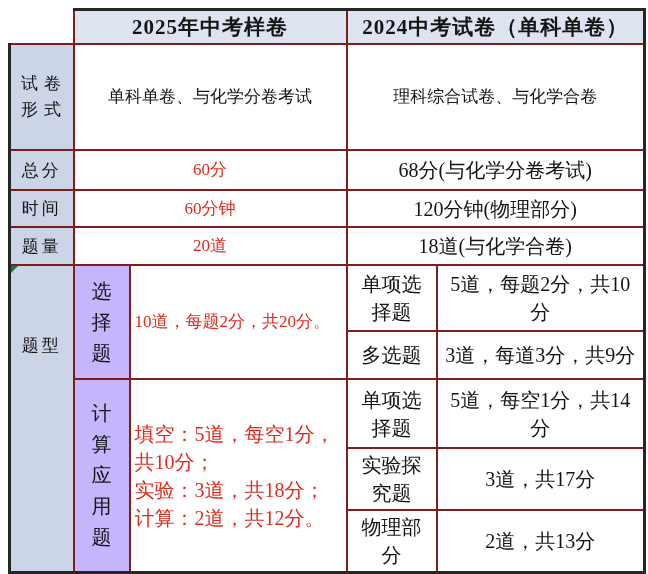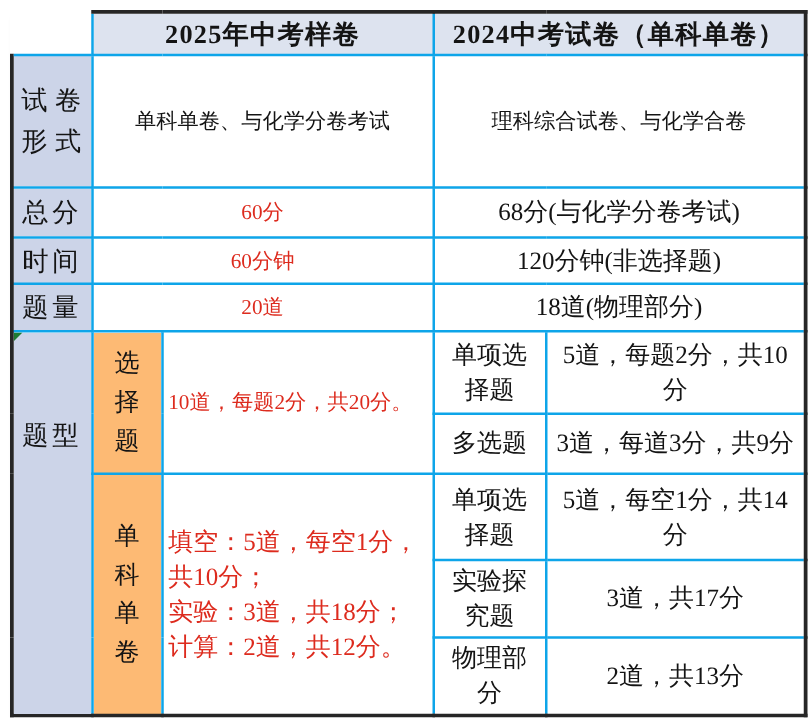--- a/index.html
+++ b/index.html
@@ -10,21 +10,21 @@
   }
   table.cmp{
     position:absolute;left:8px;top:8px;
     width:635px;
     border-collapse:collapse;
     table-layout:fixed;
     border:3px solid #262626;
     box-shadow:0 5px 3px -2px rgba(130,130,130,0.45);
   }
   td{
-    border:2px solid #0ea5e9;
+    border:2px solid #7f1d1d;
     text-align:center;
     vertical-align:middle;
     font-size:20px;
     padding:2px 4px;
     overflow:hidden;
   }
   td.corner{
     border-top-style:hidden;
     border-left-style:hidden;
     border-right-style:none;
@@ -32,38 +32,38 @@
     background:#ffffff;
   }
   td.hdr{
     background:#dde3ef;
     font-weight:bold;
     font-size:21px;
     letter-spacing:1px;
   }
   td.lbl{
     background:#ccd4e8;
-    font-size:21px;
+    font-size:17px;
     letter-spacing:3px;
   }
-  td.sub{background:#fdba74;text-align:center;}
+  td.sub{background:#c4b5fd;text-align:center;}
   .stack{margin:0 auto;word-break:break-all;line-height:1.55;}
   .w2{width:58px;letter-spacing:6px;}
   .w1{width:26px;letter-spacing:0;}
   td.tixing{vertical-align:top;position:relative;}
   .tixing-label{margin-top:66px;}
   .green-marker{
     position:absolute;left:0;top:0;width:0;height:0;
     border-top:7px solid #1d7a33;
     border-right:7px solid transparent;
   }
   td.red{color:#dd2b1e;}
   td.left{text-align:left;padding-right:8px;line-height:1.5;}
   td.pre{white-space:pre-line;line-height:1.42;}
-  td.sub2{line-height:1.4;padding:2px 8px;border-radius:23px;}
+  td.sub2{line-height:1.4;padding:2px 8px;}
   td.val{line-height:1.4;}
   tr.r-hdr{height:34px;}
   tr.r-fmt{height:106px;}
   tr.r-score{height:40px;}
   tr.r-time{height:37px;}
   tr.r-qty{height:38px;}
   tr.r-t1{height:66px;}
   tr.r-t2{height:48px;}
   tr.r-t3{height:69px;}
   tr.r-t4{height:59px;}
@@ -99,27 +99,27 @@
 
   <tr class="r-score">
     <td class="lbl">总分</td>
     <td class="val red fs21" colspan="2">60分</td>
     <td class="val" colspan="2">68分(与化学分卷考试)</td>
   </tr>
 
   <tr class="r-time">
     <td class="lbl">时间</td>
     <td class="val red fs21" colspan="2">60分钟</td>
-    <td class="val" colspan="2">120分钟(非选择题)</td>
+    <td class="val" colspan="2">120分钟(物理部分)</td>
   </tr>
 
   <tr class="r-qty">
     <td class="lbl">题量</td>
     <td class="val red fs21" colspan="2">20道</td>
-    <td class="val" colspan="2">18道(物理部分)</td>
+    <td class="val" colspan="2">18道(与化学合卷)</td>
   </tr>
 
   <tr class="r-t1">
     <td class="lbl tixing" rowspan="5">
       <span class="green-marker"></span>
       <div class="tixing-label">题型</div>
     </td>
     <td class="sub" rowspan="2">
       <div class="stack w1">选择题</div>
     </td>
@@ -128,21 +128,21 @@
     <td class="val">5道，每题2分，共10分</td>
   </tr>
 
   <tr class="r-t2">
     <td class="sub2">多选题</td>
     <td class="val">3道，每道3分，共9分</td>
   </tr>
 
   <tr class="r-t3">
     <td class="sub" rowspan="3">
-      <div class="stack w1">单科单卷</div>
+      <div class="stack w1">计算应用题</div>
     </td>
     <td class="val red left pre" rowspan="3">填空：5道，每空1分，共10分；
 实验：3道，共18分；
 计算：2道，共12分。</td>
     <td class="sub2">单项选择题</td>
     <td class="val">5道，每空1分，共14分</td>
   </tr>
 
   <tr class="r-t4">
     <td class="sub2">实验探究题</td>

